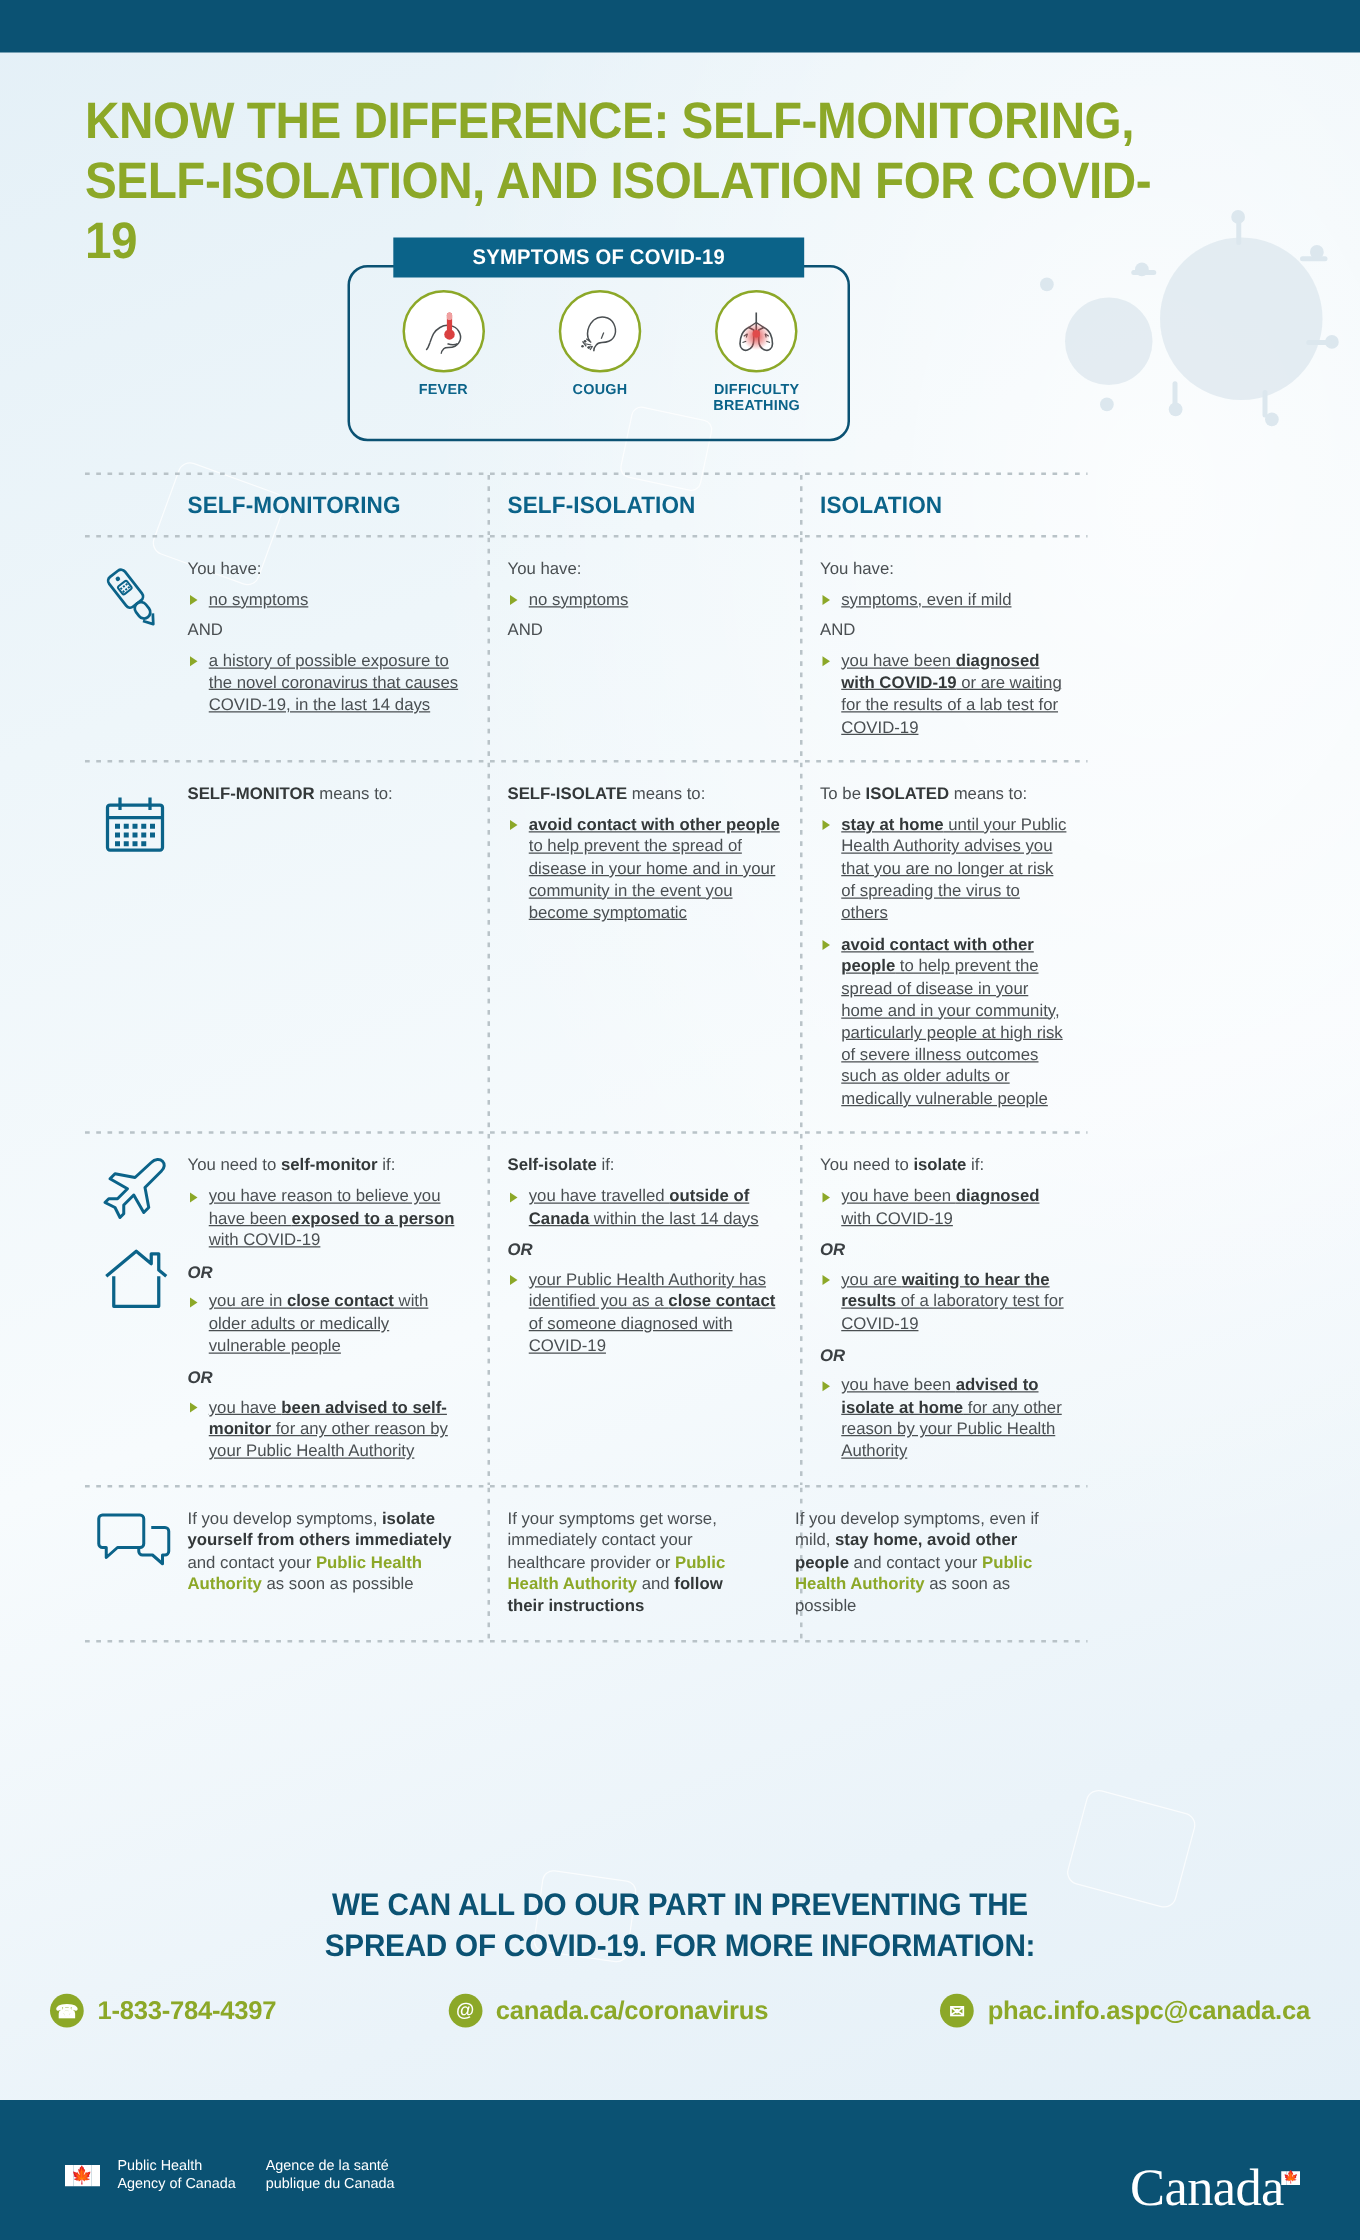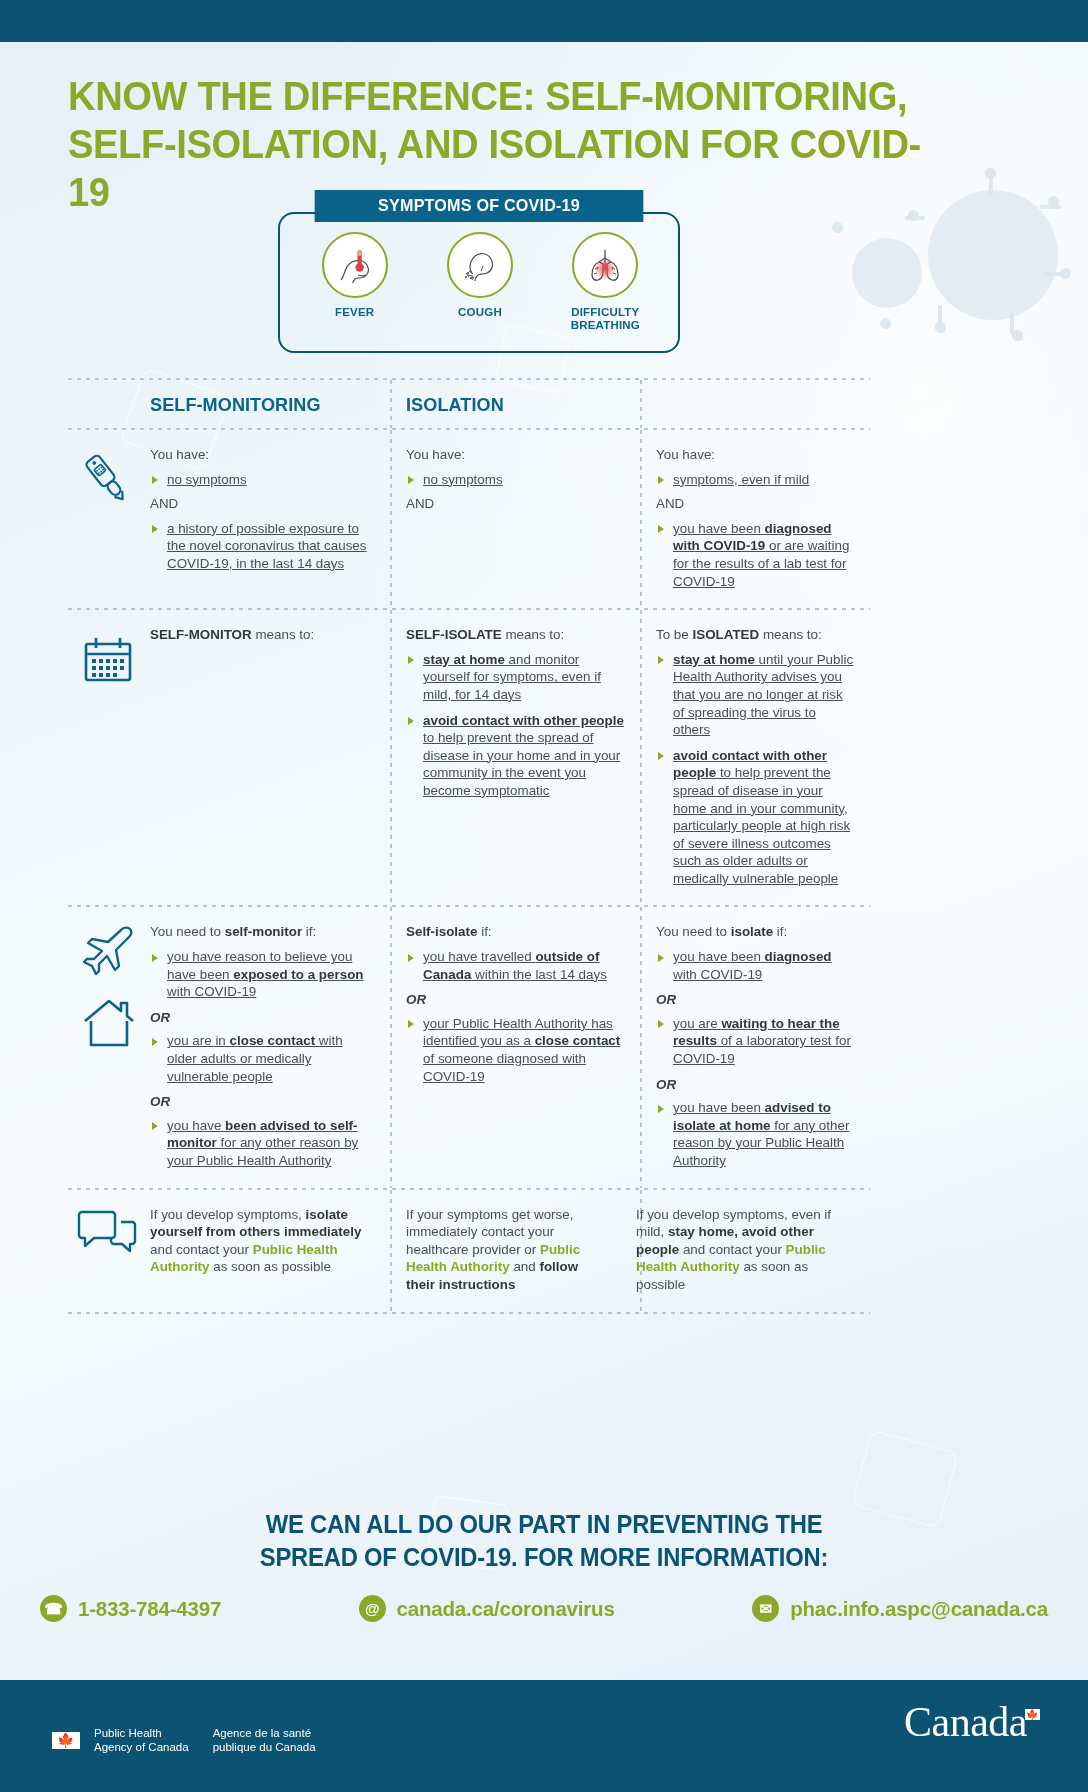--- a/index.html
+++ b/index.html
@@ -230,21 +230,21 @@
   .flag .bar { position: absolute; top: 0; bottom: 0; width: 7px; background: #fff; }
   .flag .bl { left: 0; } .flag .br { right: 0; }
   .flag .mid { position: absolute; left: 7px; right: 7px; top: 0; bottom: 0; background: #fff; }
   .flag .leaf {
     position: absolute; left: 50%; top: 50%; transform: translate(-50%,-50%);
     color: #cc0000; font-size: 14px; line-height: 14px;
   }
   .govtxt { font-size: 11.5px; line-height: 14px; }
   .govtxt2 { font-size: 11.5px; line-height: 14px; }
   .wordmark {
-    position: absolute; right: 46px; bottom: 46px;
+    position: absolute; right: 46px; bottom: 17px;
     color: #fff;
     font-family: "Liberation Serif", serif;
     font-size: 42px;
     font-weight: 400;
     letter-spacing: -0.5px;
   }
   .wordmark .flagdot {
     display: inline-block; position: relative; top: -16px; left: -2px;
     width: 15px; height: 11px;
   }
@@ -357,20 +357,23 @@
   </div>
 
   <div class="grid">
 
     <div class="dot-h"></div>
     <div class="row headrow">
       <div class="vdot v1"></div>
       <div class="vdot v2"></div>
       <div class="cell c1">
         <div class="colhead">SELF-MONITORING</div>
+      </div>
+      <div class="cell c2">
+        <div class="colhead">SELF-ISOLATION</div>
       </div>
       <div class="cell c3">
         <div class="colhead">ISOLATION</div>
       </div>
     </div>
     <div class="dot-h"></div>
 
     <div class="row">
       <div class="vdot v1"></div>
       <div class="vdot v2"></div>
@@ -453,21 +456,20 @@
         </svg>
       </div>
 
       <div class="cell c1 body-txt">
         <div class="lead"><b>SELF-MONITOR</b> means to:</div>
       </div>
 
       <div class="cell c2 body-txt">
         <div class="lead"><b>SELF-ISOLATE</b> means to:</div>
         <ul class="bl">
-          <li><b>stay at home</b> and monitor yourself for symptoms, even if mild, for 14 days</li>
           <li><b>avoid contact with other people</b> to help prevent the spread of disease in your home and in your community in the event you become symptomatic</li>
         </ul>
       </div>
 
       <div class="cell c3 body-txt">
         <div class="lead">To be <b>ISOLATED</b> means to:</div>
         <ul class="bl">
           <li><b>stay at home</b> until your Public Health Authority advises you that you are no longer at risk of spreading the virus to others</li>
           <li><b>avoid contact with other people</b> to help prevent the spread of disease in your home and in your community, particularly people at high risk of severe illness outcomes such as older adults or medically vulnerable people</li>
         </ul>

